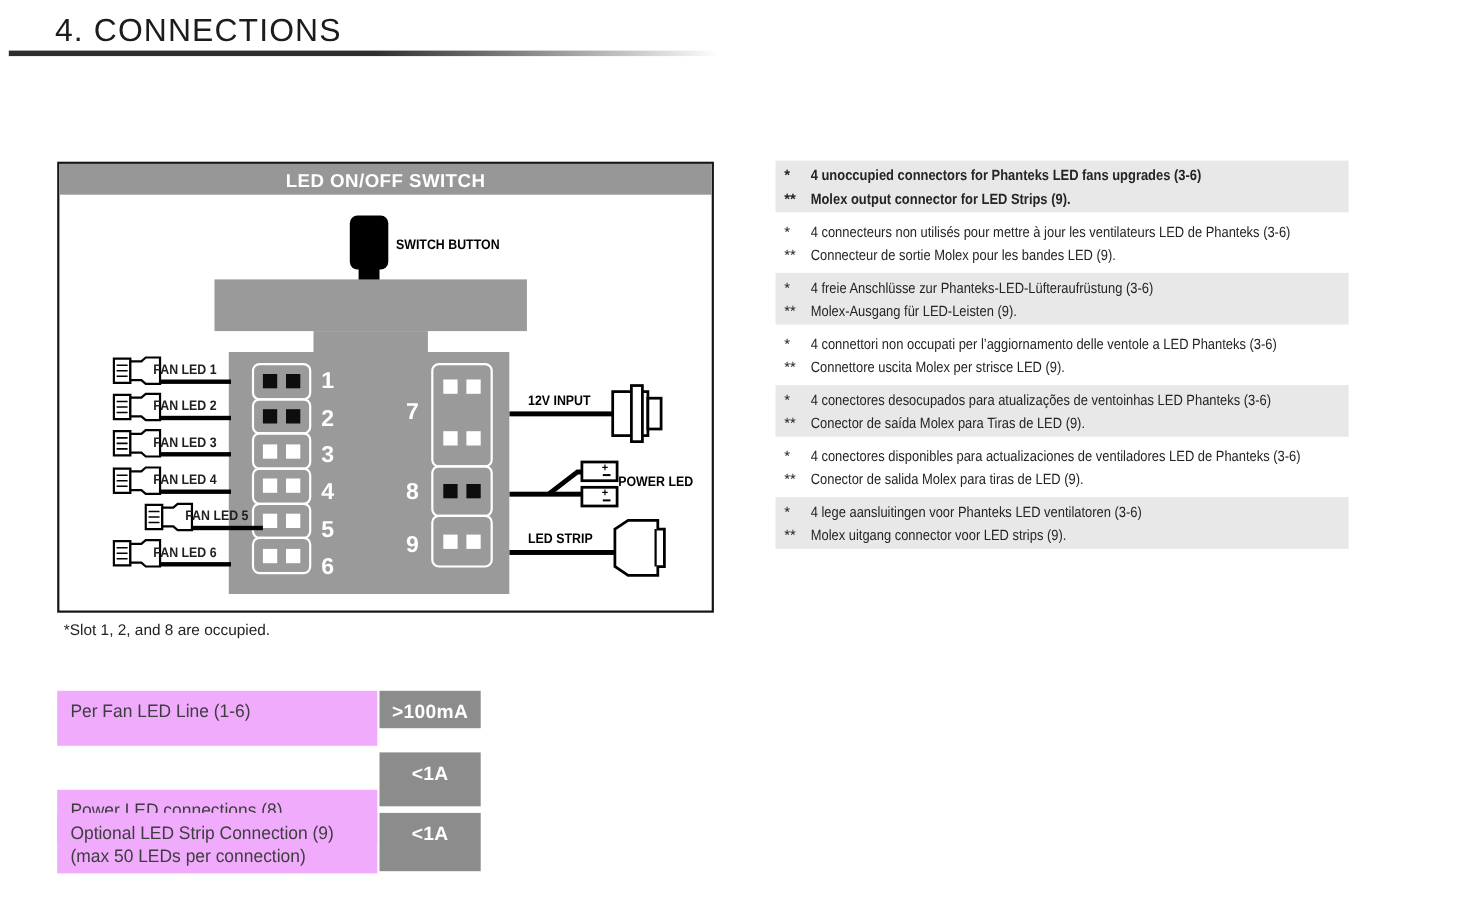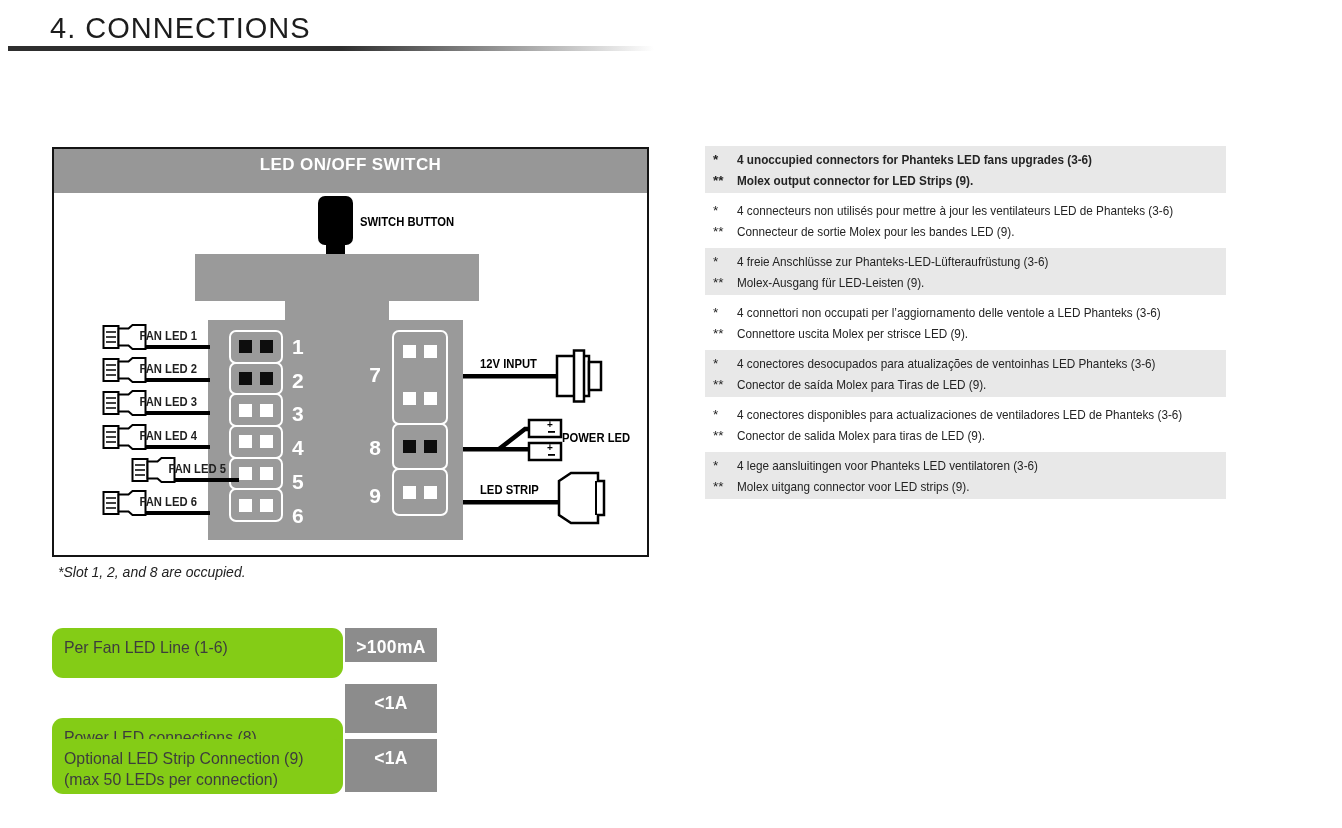--- a/index.html
+++ b/index.html
@@ -7,21 +7,21 @@
         font-family:"Liberation Sans","DejaVu Sans",sans-serif;color:#1f1f1f;}
 
   
   .page-title{position:absolute;left:50px;top:12px;font-size:29px;letter-spacing:1px;color:#1c1c1c;}
   .title-rule{position:absolute;left:8px;top:46px;width:666px;height:5px;
       background:linear-gradient(to right,#2e2e2e 0%,#2e2e2e 50%,#8d8d8d 72%,rgba(255,255,255,0) 97%);}
 
   
   .diagram-box{position:absolute;left:52px;top:147px;width:597px;height:410px;
       border:2px solid #141414;box-sizing:border-box;background:#fff;}
-  .diagram-header{position:absolute;left:0;right:0;top:0;height:44px;background:#979797;
+  .diagram-header{position:absolute;left:0;right:0;top:0;height:28px;background:#979797;
       color:#fff;font-weight:700;font-size:17px;line-height:32px;text-align:center;letter-spacing:.4px;}
   .gray{background:#9a9a9a;position:absolute;}
   .switch-button{position:absolute;left:264px;top:47px;width:35px;height:49px;background:#000;border-radius:7px;}
   .switch-stem{position:absolute;left:272px;top:94px;width:19px;height:12px;background:#000;}
 
   .dlabel{position:absolute;font-weight:700;font-size:12.5px;color:#000;white-space:nowrap;
       transform:scaleX(.9);transform-origin:0 50%;}
 
   
   .pin-block{position:absolute;display:flex;flex-direction:column;}
@@ -34,25 +34,25 @@
   .slot-num{position:absolute;color:#fff;font-weight:700;font-size:21px;line-height:34px;height:34px;}
 
   
   .fan-row{position:absolute;left:48px;width:108px;height:32px;}
   .fan-wire{position:absolute;left:44px;top:24px;width:64px;height:4px;background:#000;}
   .fan-label{position:absolute;right:13px;top:8px;font-weight:700;font-size:12.5px;white-space:nowrap;
       transform:scaleX(.9);transform-origin:100% 50%;}
   .fan-conn{position:absolute;left:0;top:1px;}
 
   .out-svg{position:absolute;}
-  .footnote{position:absolute;left:58px;top:564px;font-style:italic;font-size:14px;color:#222;text-align:right;}
-
-  
-  .spec-row-label{position:absolute;left:52px;width:291px;background:#84cc16;box-sizing:border-box;
-      padding:9px 0 0 12px;font-size:16.5px;color:#3d3d3d;border-radius:11px;}
+  .footnote{position:absolute;left:58px;top:564px;font-size:14px;color:#222;text-align:right;}
+
+  
+  .spec-row-label{position:absolute;left:52px;width:291px;background:#f0abfc;box-sizing:border-box;
+      padding:9px 0 0 12px;font-size:16.5px;color:#3d3d3d;}
   .spec-row-label .condL{display:inline-block;transform:scaleX(.96);transform-origin:0 0;white-space:nowrap;}
   .spec-row-value{position:absolute;left:345px;width:92px;background:#8c8c8c;box-sizing:border-box;
       padding-top:9px;text-align:center;color:#fff;font-weight:700;font-size:17.5px;letter-spacing:.3px;}
 
   
   .notes{position:absolute;left:705px;top:146px;width:521px;display:flex;flex-direction:column;gap:4px;}
   .note-block{padding:3px 0 2px 8px;}
   .note-block:nth-child(odd){background:#e8e8e8;}
   .note-block.bold{font-weight:700;font-size:14px;}
   .note-line{display:flex;line-height:21px;font-size:13.5px;color:#242424;}

